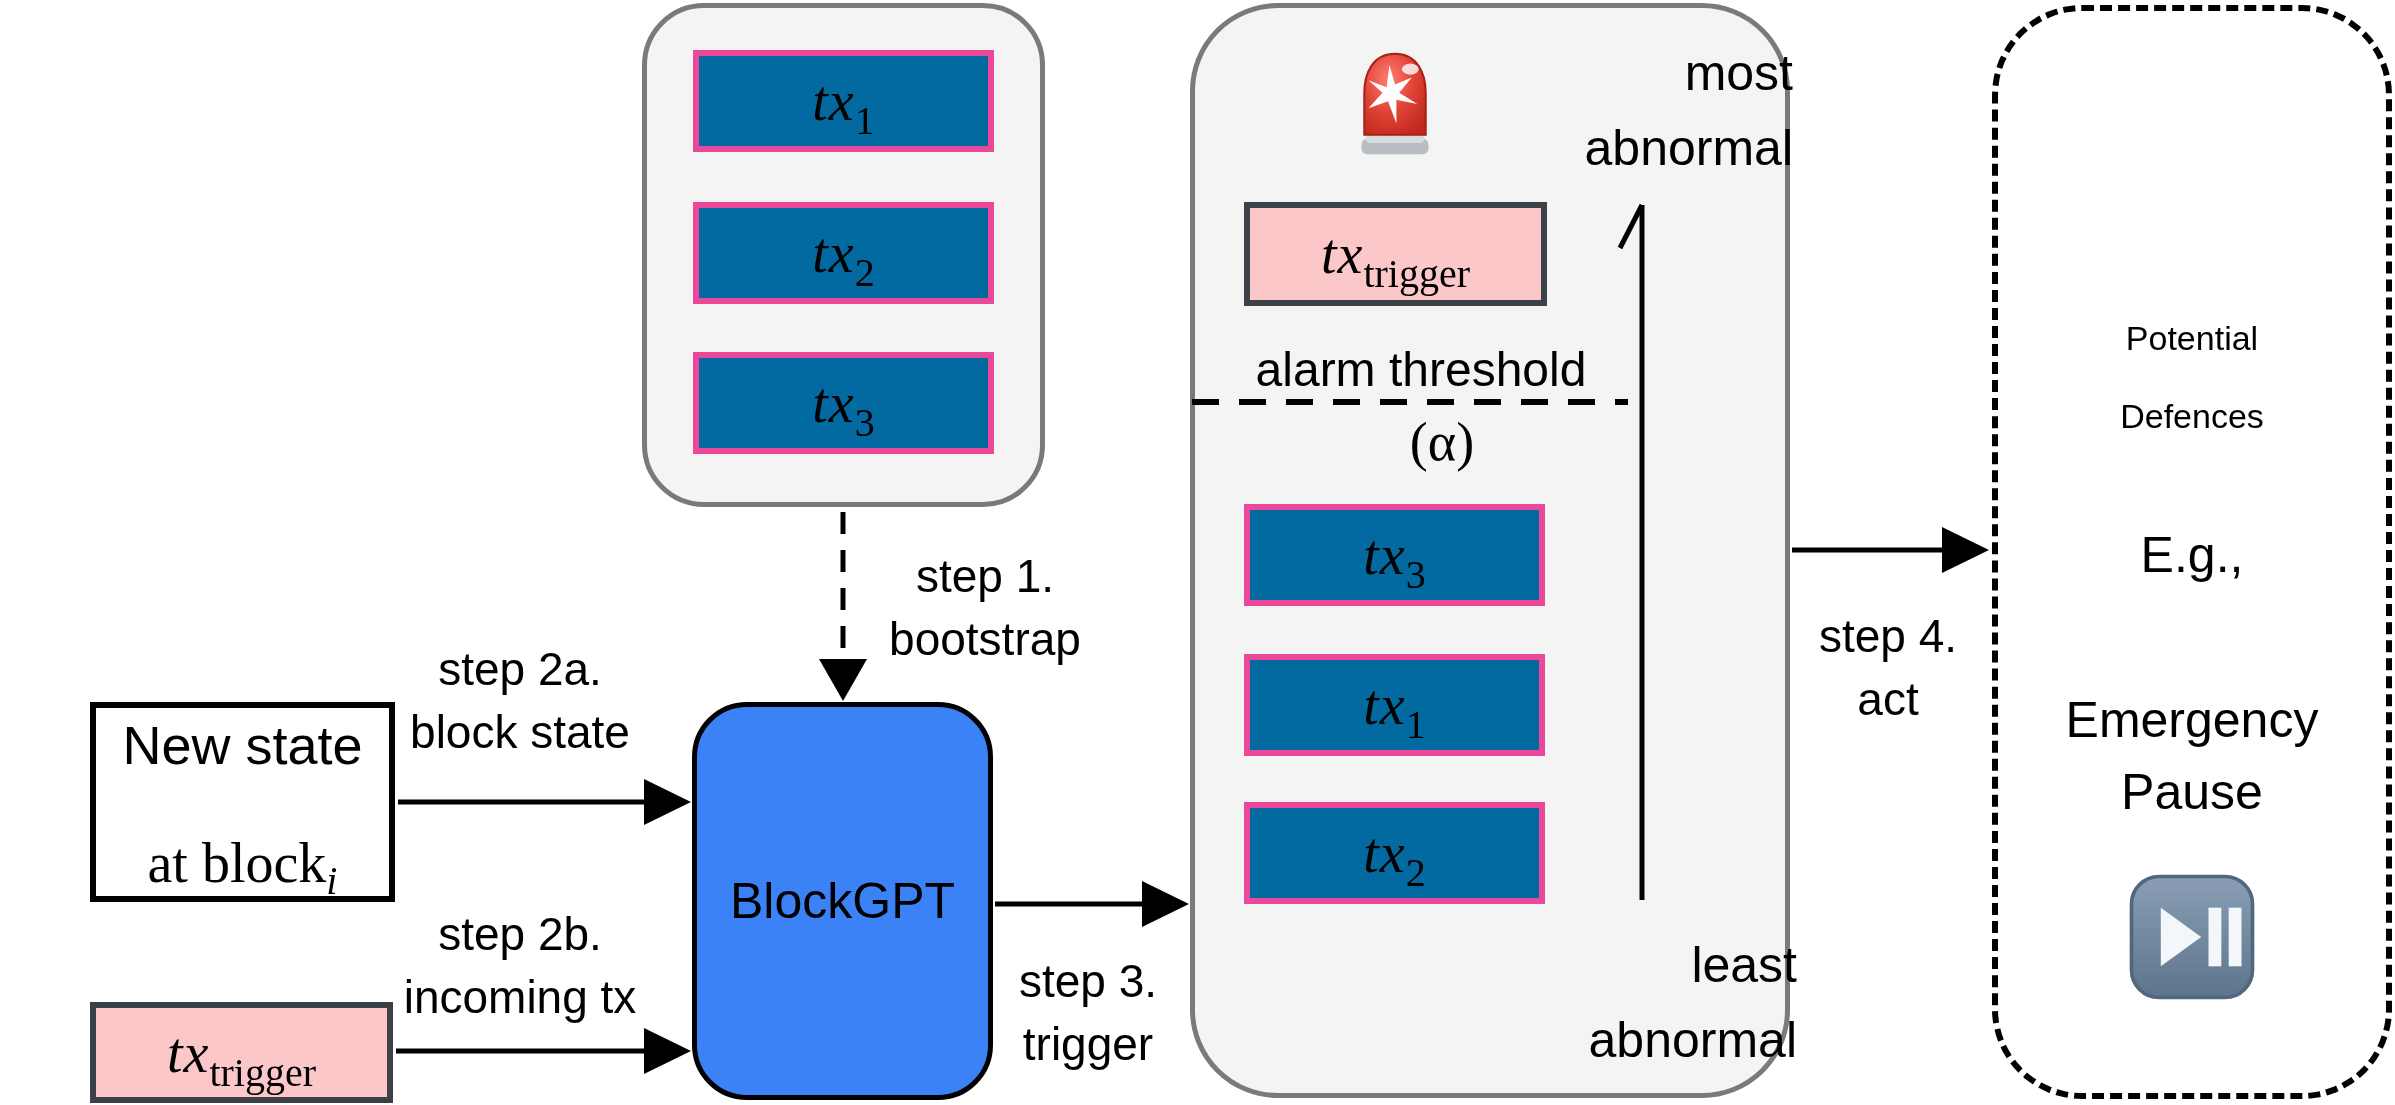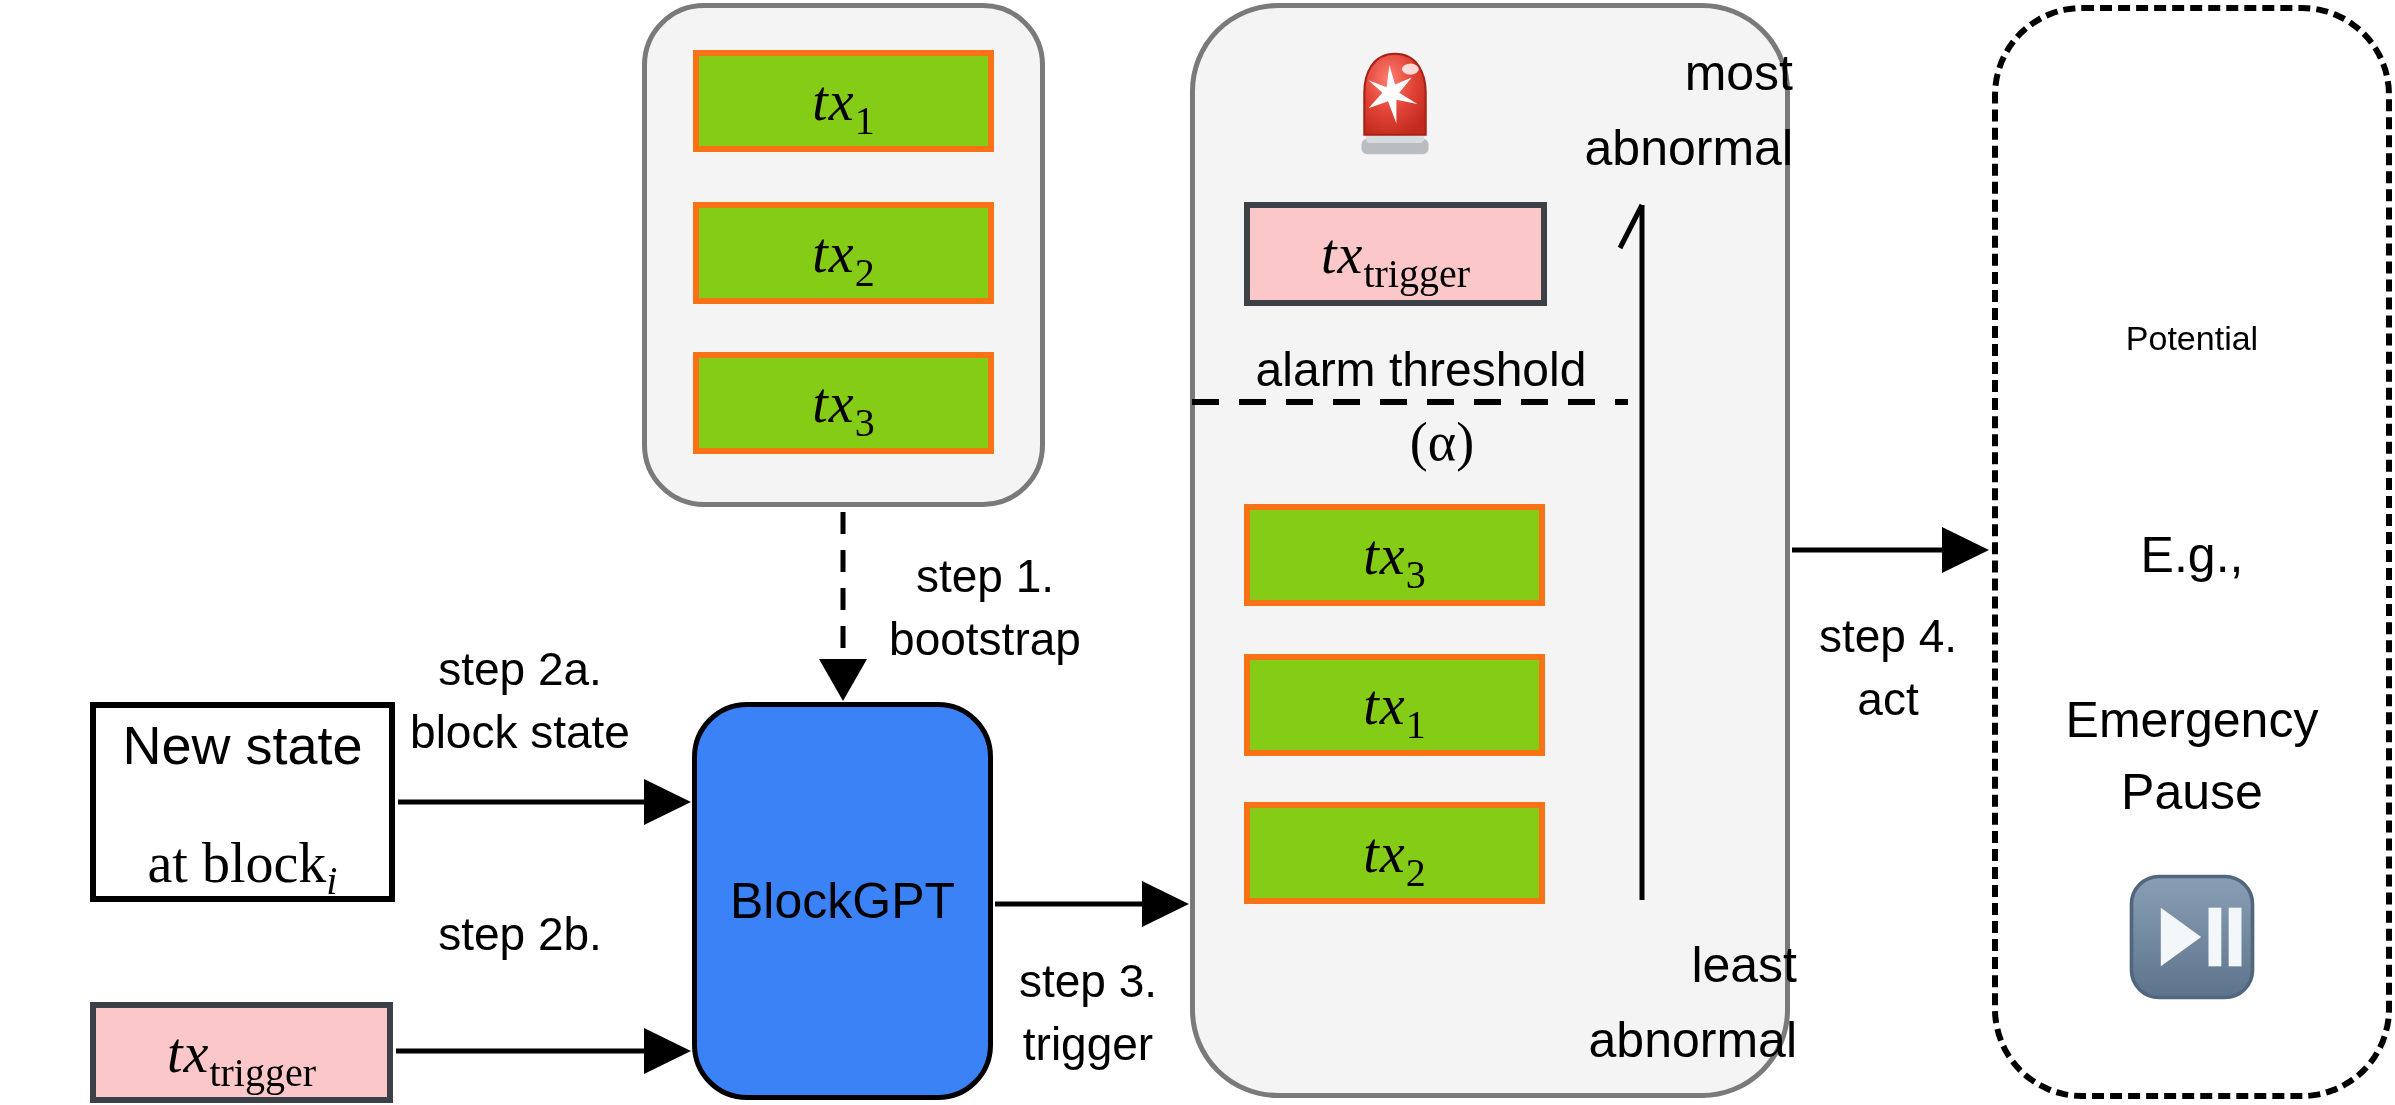--- a/index.html
+++ b/index.html
@@ -10,21 +10,21 @@
   .panel{position:absolute;background:var(--panel_fill);border:5px solid var(--panel_border);
          box-sizing:border-box;z-index:1;}
   .panel.bootstrap{left:642px;top:3px;width:403px;height:504px;border-radius:62px;}
   .panel.ranking{left:1190px;top:3px;width:600px;height:1095px;border-radius:88px;}
 
   
   .panel.defences{left:1992px;top:5px;width:400px;height:1094px;border-radius:90px;
                   background:#fff;border:6px dashed #000;z-index:1;}
 
   
-  .tx-box{position:absolute;background:#84cc16;border:6px solid #f97316;box-sizing:border-box;
+  .tx-box{position:absolute;background:#0369a1;border:6px solid #ec4899;box-sizing:border-box;
           display:flex;align-items:center;justify-content:center;z-index:10;}
   .tx-box.pink{background:var(--pink_fill);border:6px solid var(--pink_border);align-items:center;}
 
   .math{font-family:"Liberation Serif",serif;font-style:normal;font-size:56px;line-height:1;}
   .math i{font-style:italic;letter-spacing:1px;}
   .math sub{font-style:normal;font-size:40px;line-height:0;vertical-align:-14px;letter-spacing:0;}
 
   
   .plain-box{position:absolute;background:#fff;border:6px solid #000;box-sizing:border-box;
              display:flex;flex-direction:column;align-items:center;justify-content:center;
@@ -116,20 +116,21 @@
 
     <div class="side-label" style="left:302px;top:920px;width:300px;">
       <div>least</div>
       <div>abnormal</div>
     </div>
   </div>
 
   <div class="panel defences">
     <div class="def-title">
       <div>Potential</div>
+      <div>Defences</div>
     </div>
     <div class="def-eg">E.g.,</div>
     <div class="def-pause">
       <div>Emergency</div>
       <div>Pause</div>
     </div>
     <div class="icon-wrap" style="left:128px;top:860px;width:132px;height:132px;">
       <svg width="132" height="132" viewBox="0 0 72 72">
         <defs>
           <linearGradient id="ppGrad" x1="0" y1="0" x2="0" y2="1">
@@ -159,20 +160,21 @@
   <div class="step-label" style="left:815px;top:545px;">
     <div>step 1.</div>
       <div>bootstrap</div>
   </div>
   <div class="step-label" style="left:350px;top:638px;">
     <div>step 2a.</div>
       <div>block state</div>
   </div>
   <div class="step-label" style="left:350px;top:903px;">
     <div>step 2b.</div>
+      <div>incoming tx</div>
   </div>
   <div class="step-label" style="left:918px;top:950px;">
     <div>step 3.</div>
       <div>trigger</div>
   </div>
   <div class="step-label" style="left:1718px;top:605px;">
     <div>step 4.</div>
       <div>act</div>
   </div>
 

